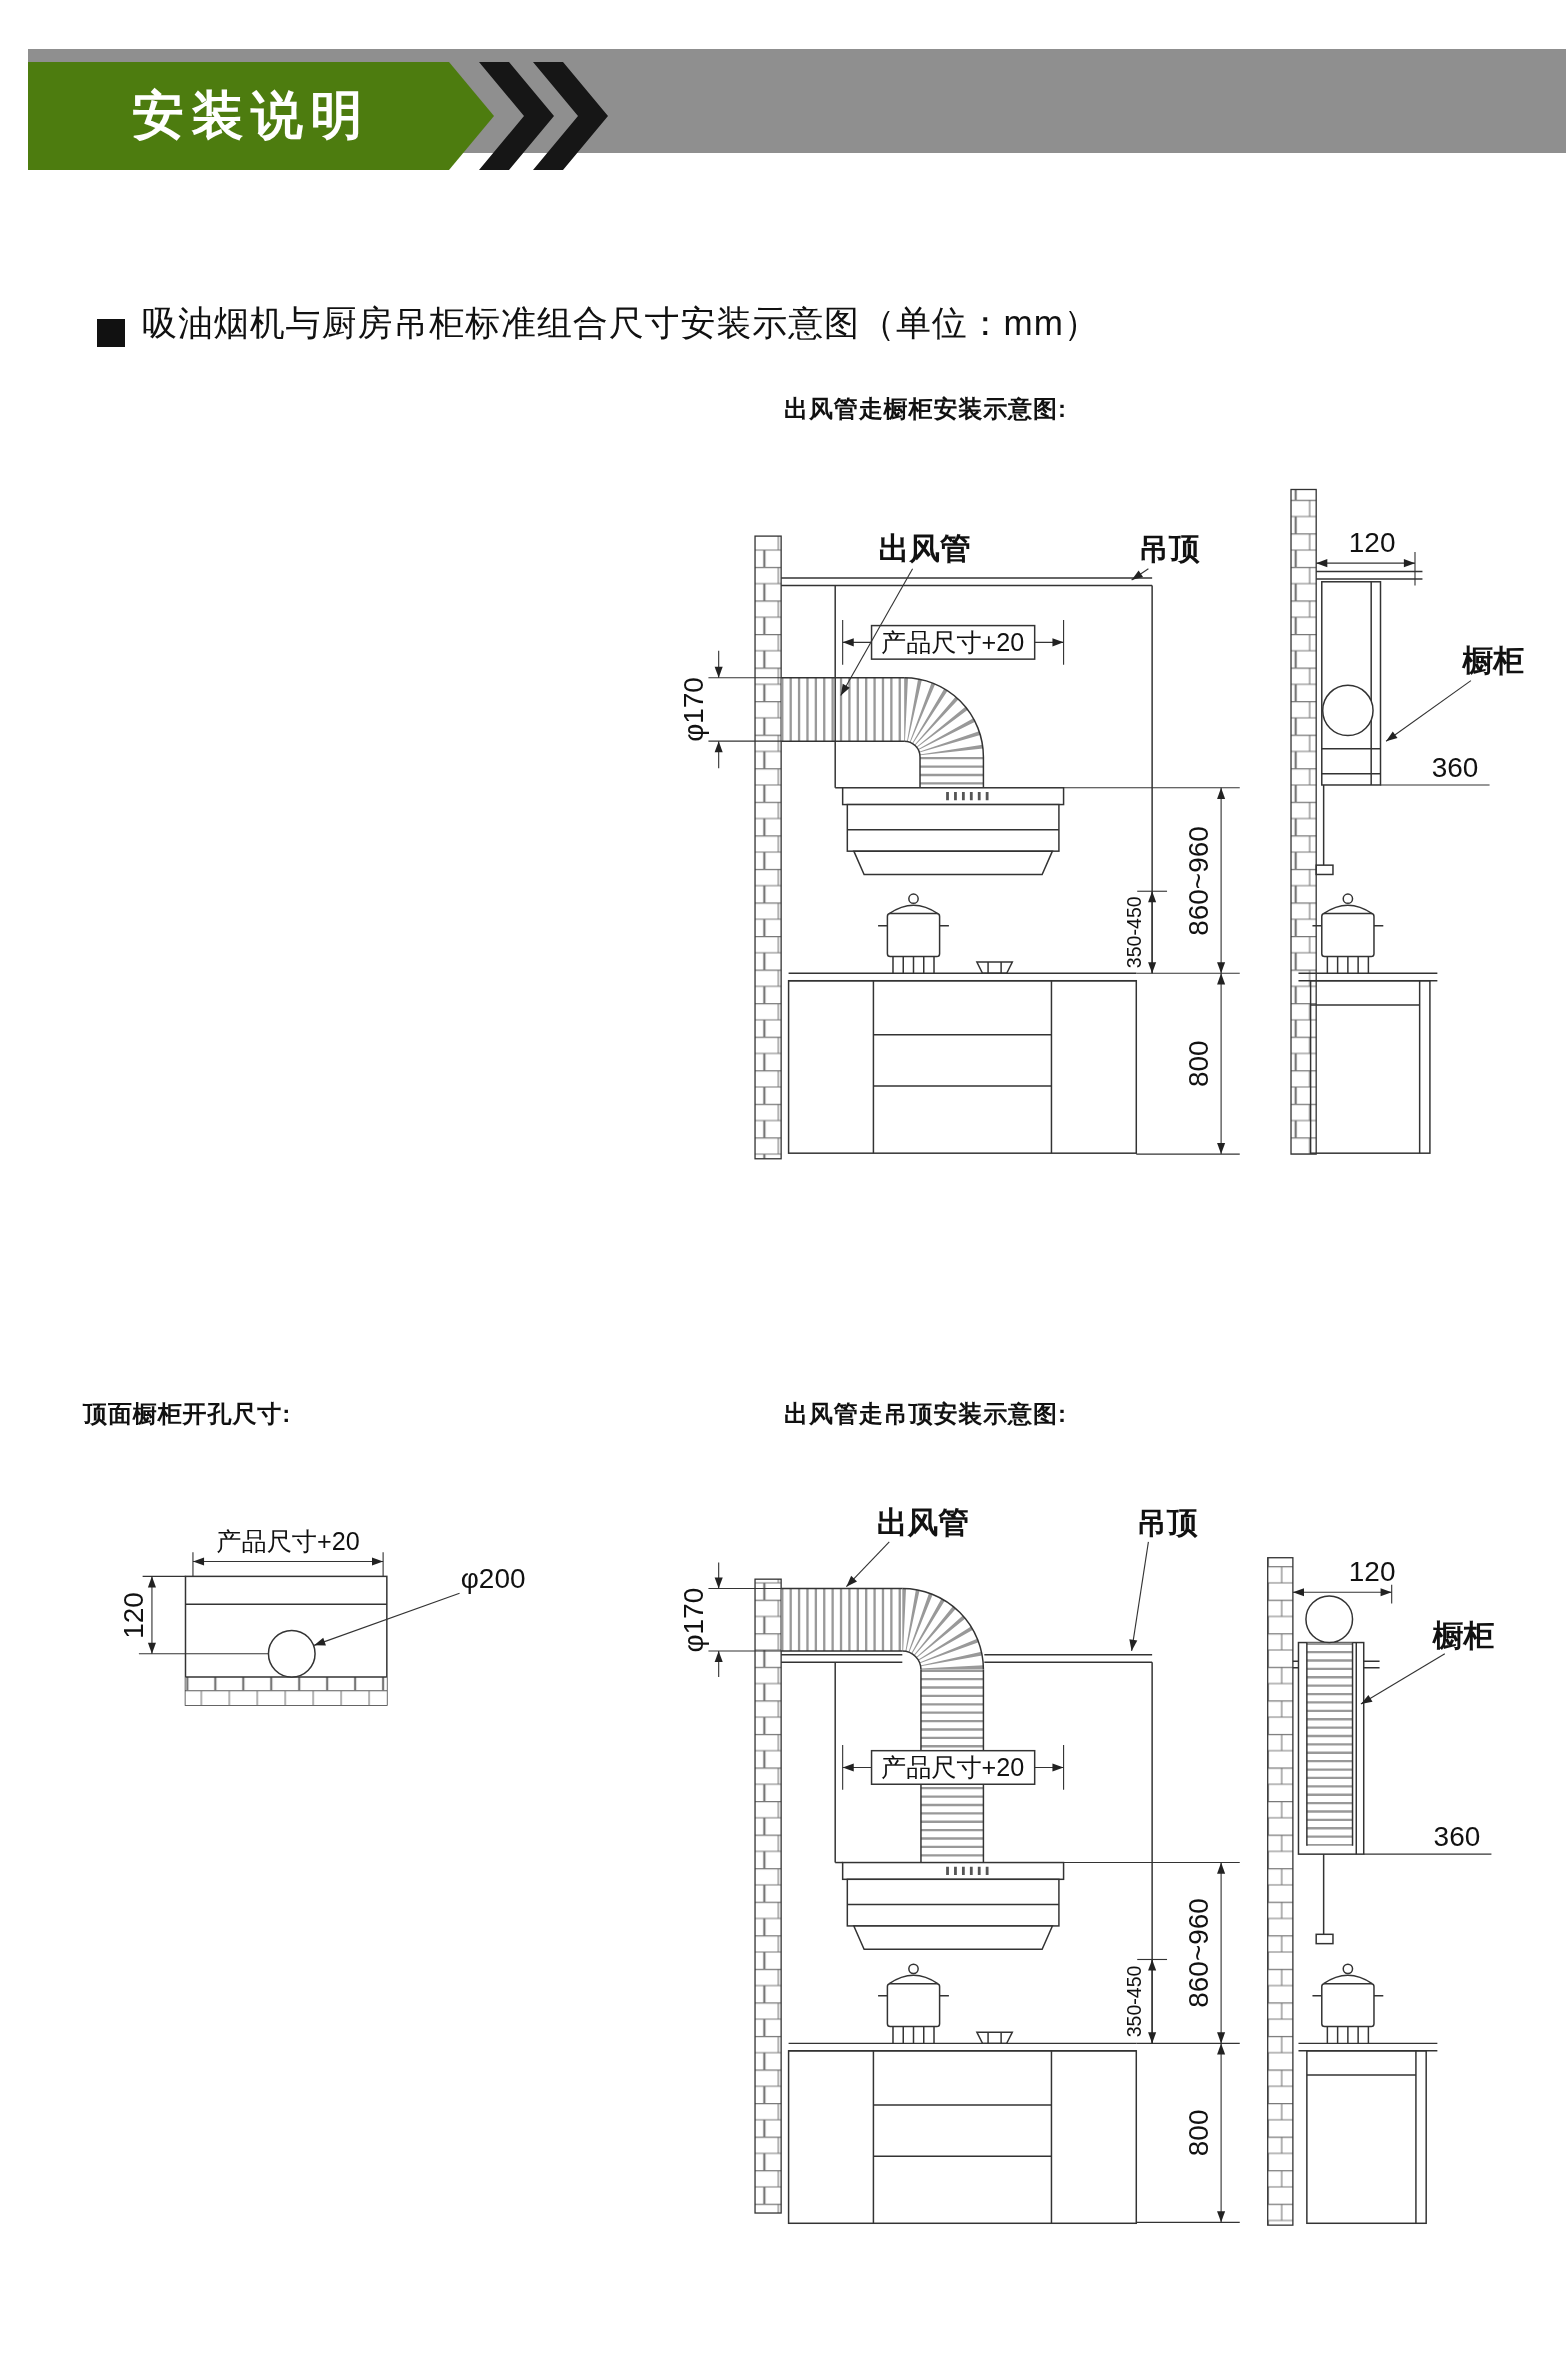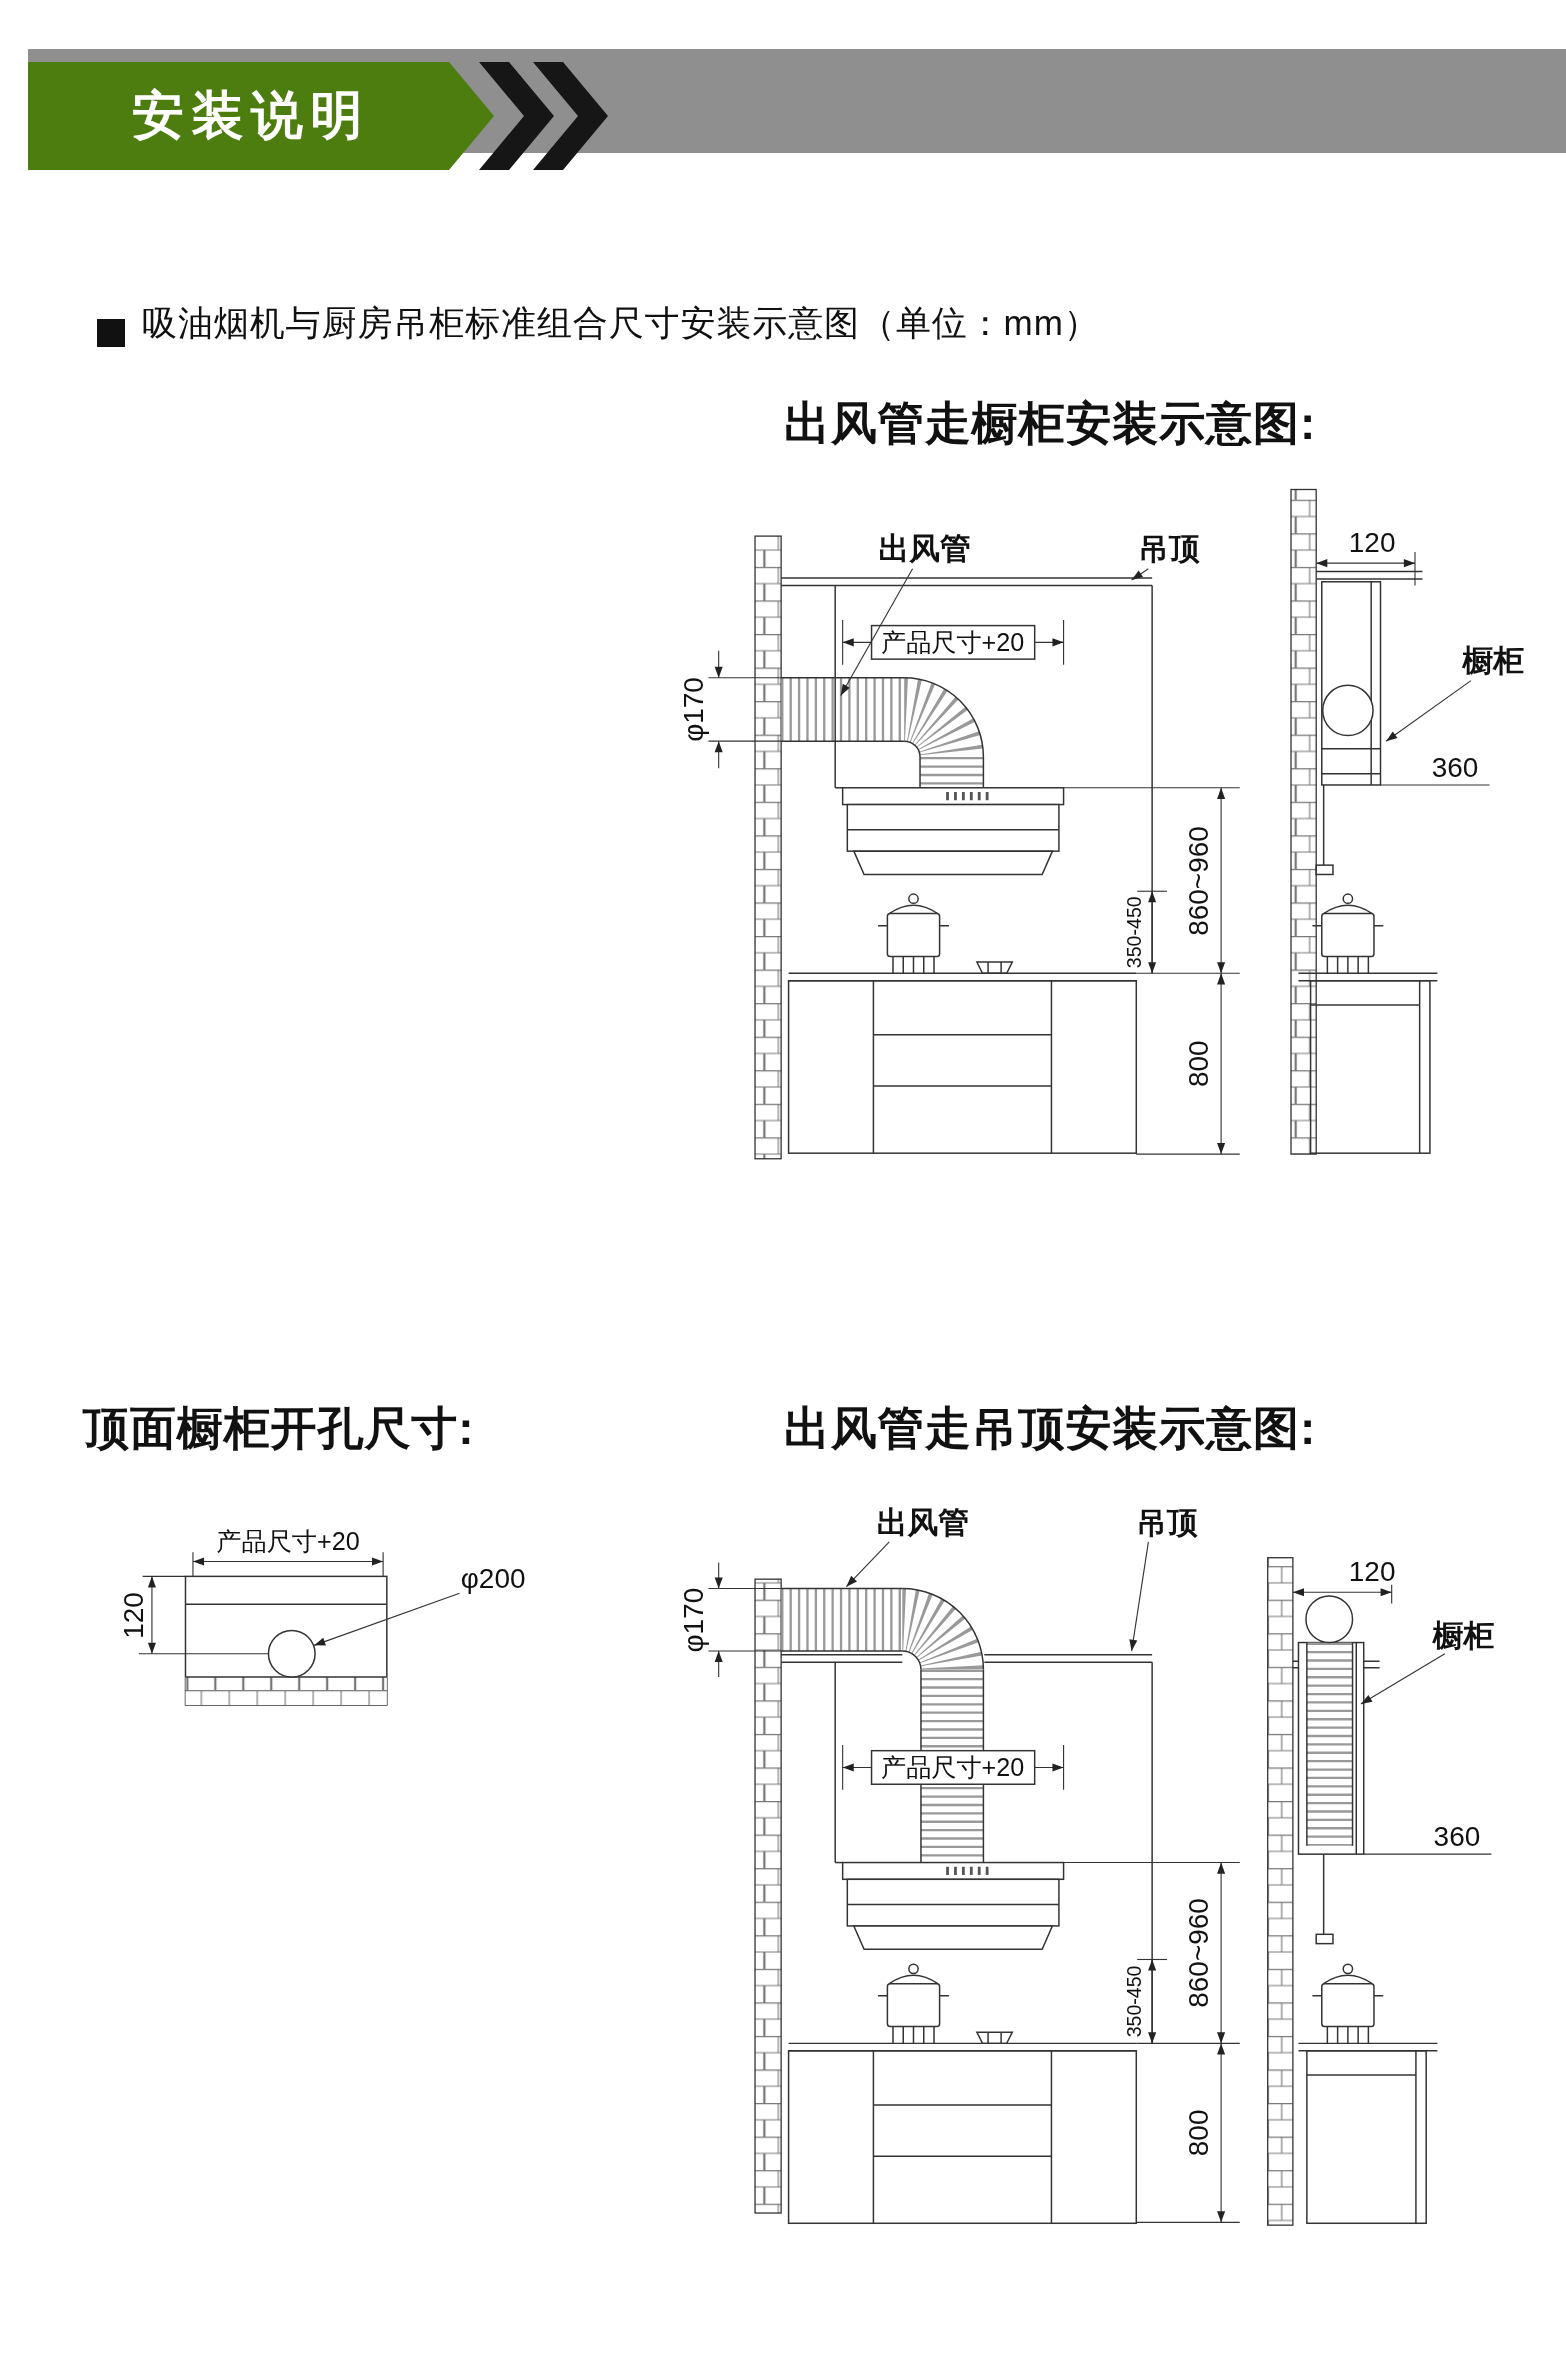--- a/index.html
+++ b/index.html
@@ -15,21 +15,21 @@
   .banner-title{color:#fff;font-size:52px;font-weight:700;letter-spacing:7.5px;white-space:nowrap;}
   .chev{position:absolute;top:62px;width:75px;height:108px;background:#161616;
     clip-path:polygon(0 0,30px 0,75px 54px,30px 108px,0 108px,45px 54px);}
   .chev1{left:479px;}
   .chev2{left:533px;}
   
   .section-head{position:absolute;left:54px;top:300px;display:flex;align-items:flex-end;gap:17px;margin-left:43px;}
   .bullet{width:28px;height:28px;background:#111;flex:0 0 auto;}
   .section-title{font-size:35px;font-weight:500;letter-spacing:0.9px;white-space:nowrap;}
   
-  .dtitle{position:absolute;font-size:46px;font-weight:600;letter-spacing:0.9px;white-space:nowrap;}
+  .dtitle{position:absolute;font-size:24px;font-weight:600;letter-spacing:0.9px;white-space:nowrap;}
   .dtitle-1{left:784px;top:393px;}
   .dtitle-2{left:83px;top:1398px;}
   .dtitle-3{left:784px;top:1398px;}
   
   svg.canvas{position:absolute;left:0;top:0;}
   svg{font-family:"Liberation Sans",sans-serif;}
   .ln{stroke:#333;stroke-width:1.6;fill:none;stroke-linecap:butt;}
   .lnw{stroke:#333;stroke-width:1.6;fill:#fff;}
   .dl{stroke:#333;stroke-width:1.2;fill:none;}
   .corr{stroke:#999;stroke-dasharray:2.5 6.5;fill:none;}

